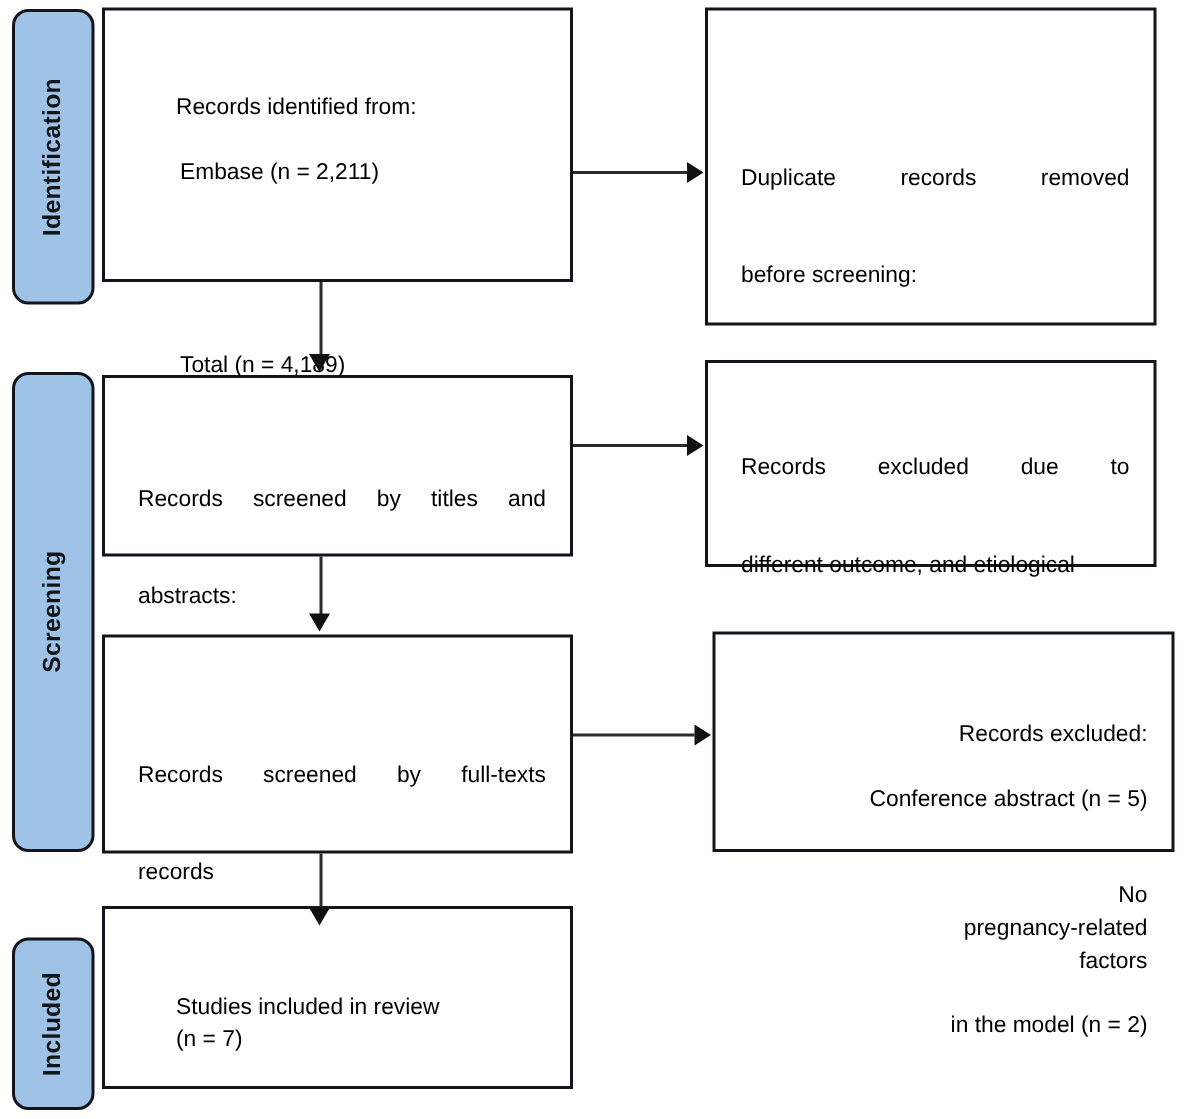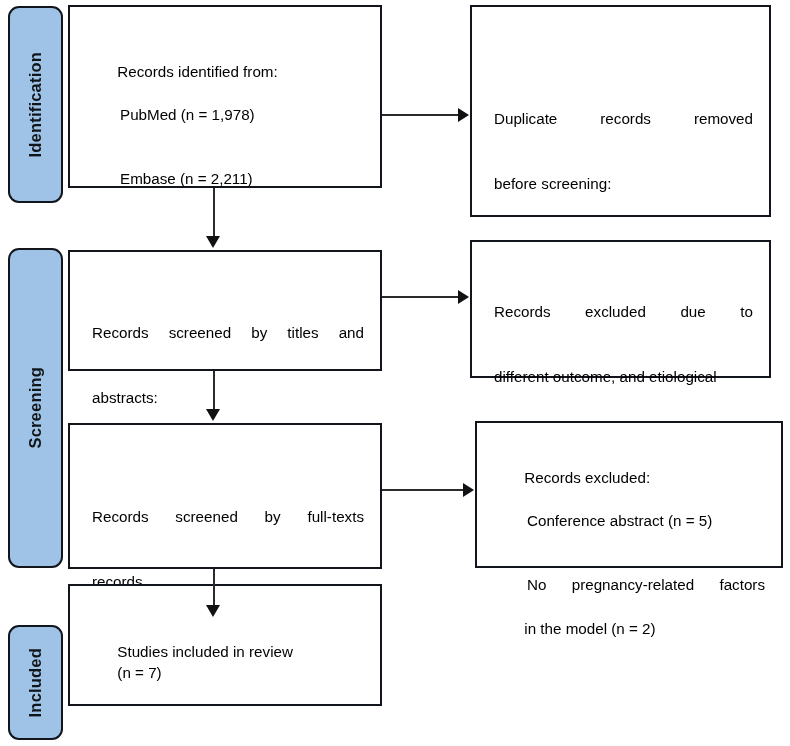--- a/index.html
+++ b/index.html
@@ -73,21 +73,20 @@
     <span class="vlabel">Screening</span>
   </div>
 
   <div class="stage-tab" style="left:8px;top:625px;width:55px;height:115px;">
     <span class="vlabel">Included</span>
   </div>
 
   <div class="pbox" style="left:68px;top:5px;width:314px;height:183px;">
     <div class="btext" style="top:32px;">
       <span class="jline">Records identified from:</span>
-      <span class="indent">PubMed (n = 1,978)</span>
       <span class="indent">Embase (n = 2,211)</span>
       <span class="blank"></span>
       <span class="indent">Total (n = 4,189)</span>
     </div>
   </div>
 
   <div class="pbox" style="left:470px;top:5px;width:301px;height:212px;">
     <div class="btext" style="top:58px;">
       <span class="jrow">
         <span>Duplicate</span>
@@ -134,33 +133,33 @@
         <span>screened</span>
         <span>by</span>
         <span>full-texts</span>
       </span>
       <span class="jrow last">records</span>
       <span class="jrow last">(n = 14)</span>
     </div>
   </div>
 
   <div class="pbox" style="left:475px;top:421px;width:308px;height:147px;">
-    <div class="btext" style="top:22px;">
+    <div class="btext" style="top:34px;text-align:right;">
       <span class="jline">Records excluded:</span>
       <span class="indent">Conference abstract (n = 5)</span>
-      <span class="indent" style="display:flex;justify-content:space-between;">
+      <span class="indent" style="display:flex;justify-content:space-between;flex-direction:column;">
         <span>No</span>
         <span>pregnancy-related</span>
         <span>factors</span>
       </span>
       <span class="jline">in the model (n = 2)</span>
     </div>
   </div>
 
-  <div class="pbox" style="left:68px;top:584px;width:314px;height:122px;">
+  <div class="pbox" style="left:68px;top:604px;width:314px;height:122px;">
     <div class="btext" style="top:33px;">
       <span class="jline">Studies included in review</span>
       <span class="jline">(n = 7)</span>
     </div>
   </div>
 
   <div class="ln hline" style="left:382px;top:114px;width:76px;"></div>
   <div class="arrow-r" style="left:458px;top:108px;"></div>
 
   <div class="ln vline" style="left:213px;top:188px;height:50px;"></div>

